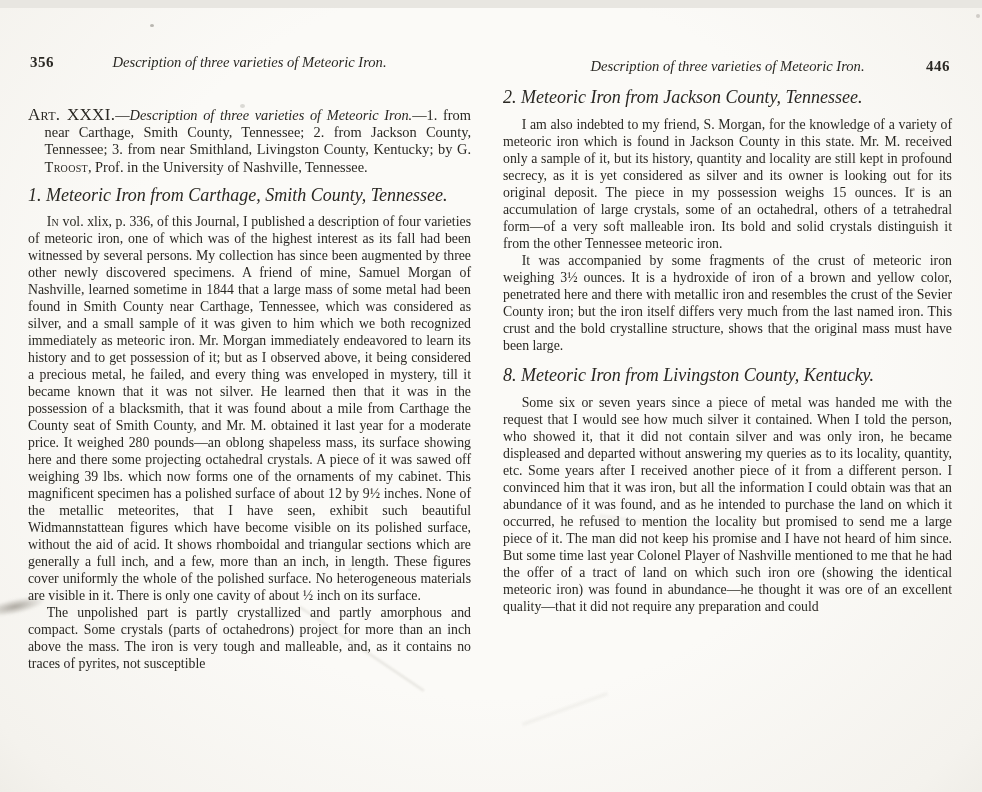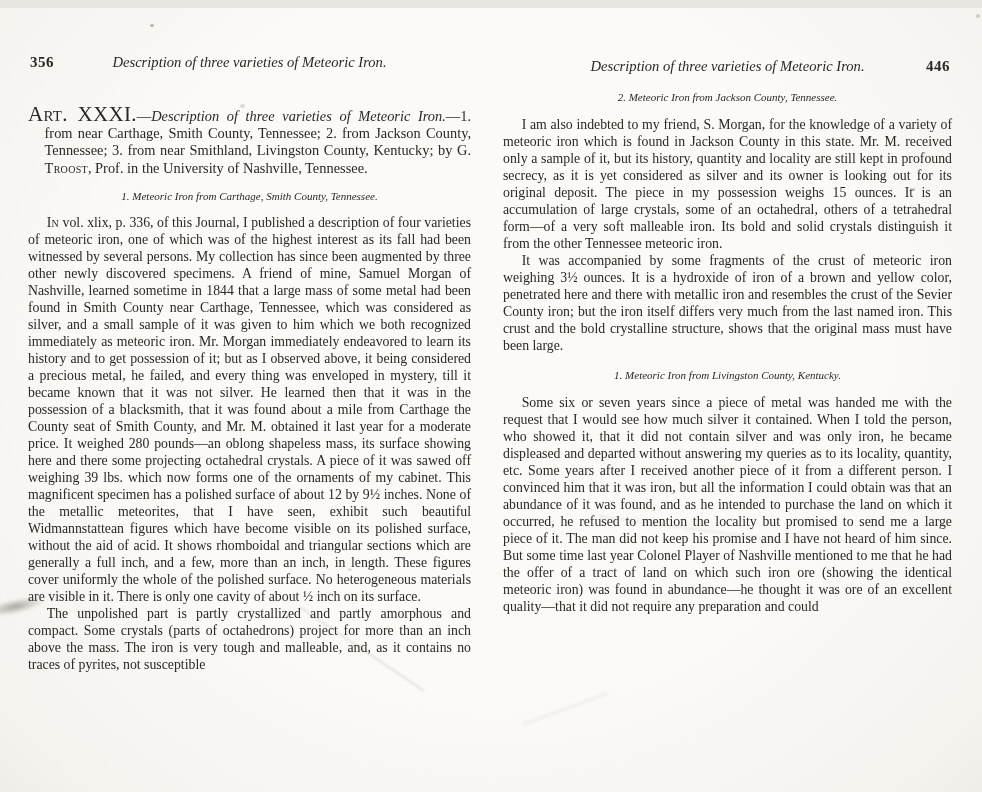--- a/index.html
+++ b/index.html
@@ -29,27 +29,27 @@
 
   .body-text{font-size:13.8px;line-height:17px;}
   p{margin:0;text-align:justify;text-indent:1.35em;}
   p.cont{text-indent:0;}
   .article-heading{
     margin:34px 0 0 0;
     padding-left:1.15em;text-indent:-1.15em;
     text-align:justify;font-size:14.4px;line-height:17.2px;
   }
   .section-heading{
-    text-align:center;font-style:italic;font-size:11px;line-height:17px;
+    text-align:left;font-style:italic;font-size:18px;line-height:17px;
     margin:11px 0 9px 0;text-indent:0;
   }
   .page-right .section-heading{margin:13px 0 10px 0;}
   .sc{font-variant:small-caps;letter-spacing:.3px;}
   .ital{font-style:italic;}
-  .art-label{font-size:21px;}
+  .art-label{font-size:17px;}
 
   
   .artifact{position:absolute;pointer-events:none;}
   .smudge1{left:-6px;top:590px;width:52px;height:15px;
     background:radial-gradient(ellipse at 40% 50%, rgba(110,104,94,.55), rgba(110,104,94,0) 70%);
     transform:rotate(-12deg);filter:blur(1px);}
   .crease1{left:300px;top:598px;width:150px;height:1.5px;background:rgba(120,114,102,.18);
     transform:rotate(34deg);transform-origin:left top;filter:blur(1px);}
   .crease2{left:598px;top:520px;width:190px;height:2px;background:rgba(125,118,106,.14);
     transform:rotate(8deg);filter:blur(1.5px);}
@@ -90,21 +90,21 @@
       <span class="pageno">446</span>
     </div>
 
     <div class="body-text" style="margin-top:13px;">
 
       <div class="section-heading">2. Meteoric Iron from Jackson County, Tennessee.</div>
 
       <p>I am also indebted to my friend, S. Morgan, for the knowledge of a variety of meteoric iron which is found in Jackson County in this state.  Mr. M. received only a sample of it, but its history, quantity and locality are still kept in profound secrecy, as it is yet considered as silver and its owner is looking out for its original deposit.  The piece in my possession weighs 15 ounces.  It is an accumulation of large crystals, some of an octahedral, others of a tetrahedral form—of a very soft malleable iron.  Its bold and solid crystals distinguish it from the other Tennessee meteoric iron.</p>
       <p>It was accompanied by some fragments of the crust of meteoric iron weighing 3½ ounces.  It is a hydroxide of iron of a brown and yellow color, penetrated here and there with metallic iron and resembles the crust of the Sevier County iron; but the iron itself differs very much from the last named iron.  This crust and the bold crystalline structure, shows that the original mass must have been large.</p>
 
-      <div class="section-heading">1. Meteoric Iron from Livingston County, Kentucky.</div>
+      <div class="section-heading">8. Meteoric Iron from Livingston County, Kentucky.</div>
 
       <p>Some six or seven years since a piece of metal was handed me with the request that I would see how much silver it contained.  When I told the person, who showed it, that it did not contain silver and was only iron, he became displeased and departed without answering my queries as to its locality, quantity, etc.  Some years after I received another piece of it from a different person.  I convinced him that it was iron, but all the information I could obtain was that an abundance of it was found, and as he intended to purchase the land on which it occurred, he refused to mention the locality but promised to send me a large piece of it.  The man did not keep his promise and I have not heard of him since.  But some time last year Colonel Player of Nashville mentioned to me that he had the offer of a tract of land on which such iron ore (showing the identical meteoric iron) was found in abundance—he thought it was ore of an excellent quality—that it did not require any preparation and could</p>
     </div>
   </div>
 
   <div class="artifact smudge1"></div>
   <div class="artifact crease1"></div>
   <div class="artifact crease2"></div>
   <div class="artifact crease3"></div>
   <div class="artifact speck sp1"></div>

